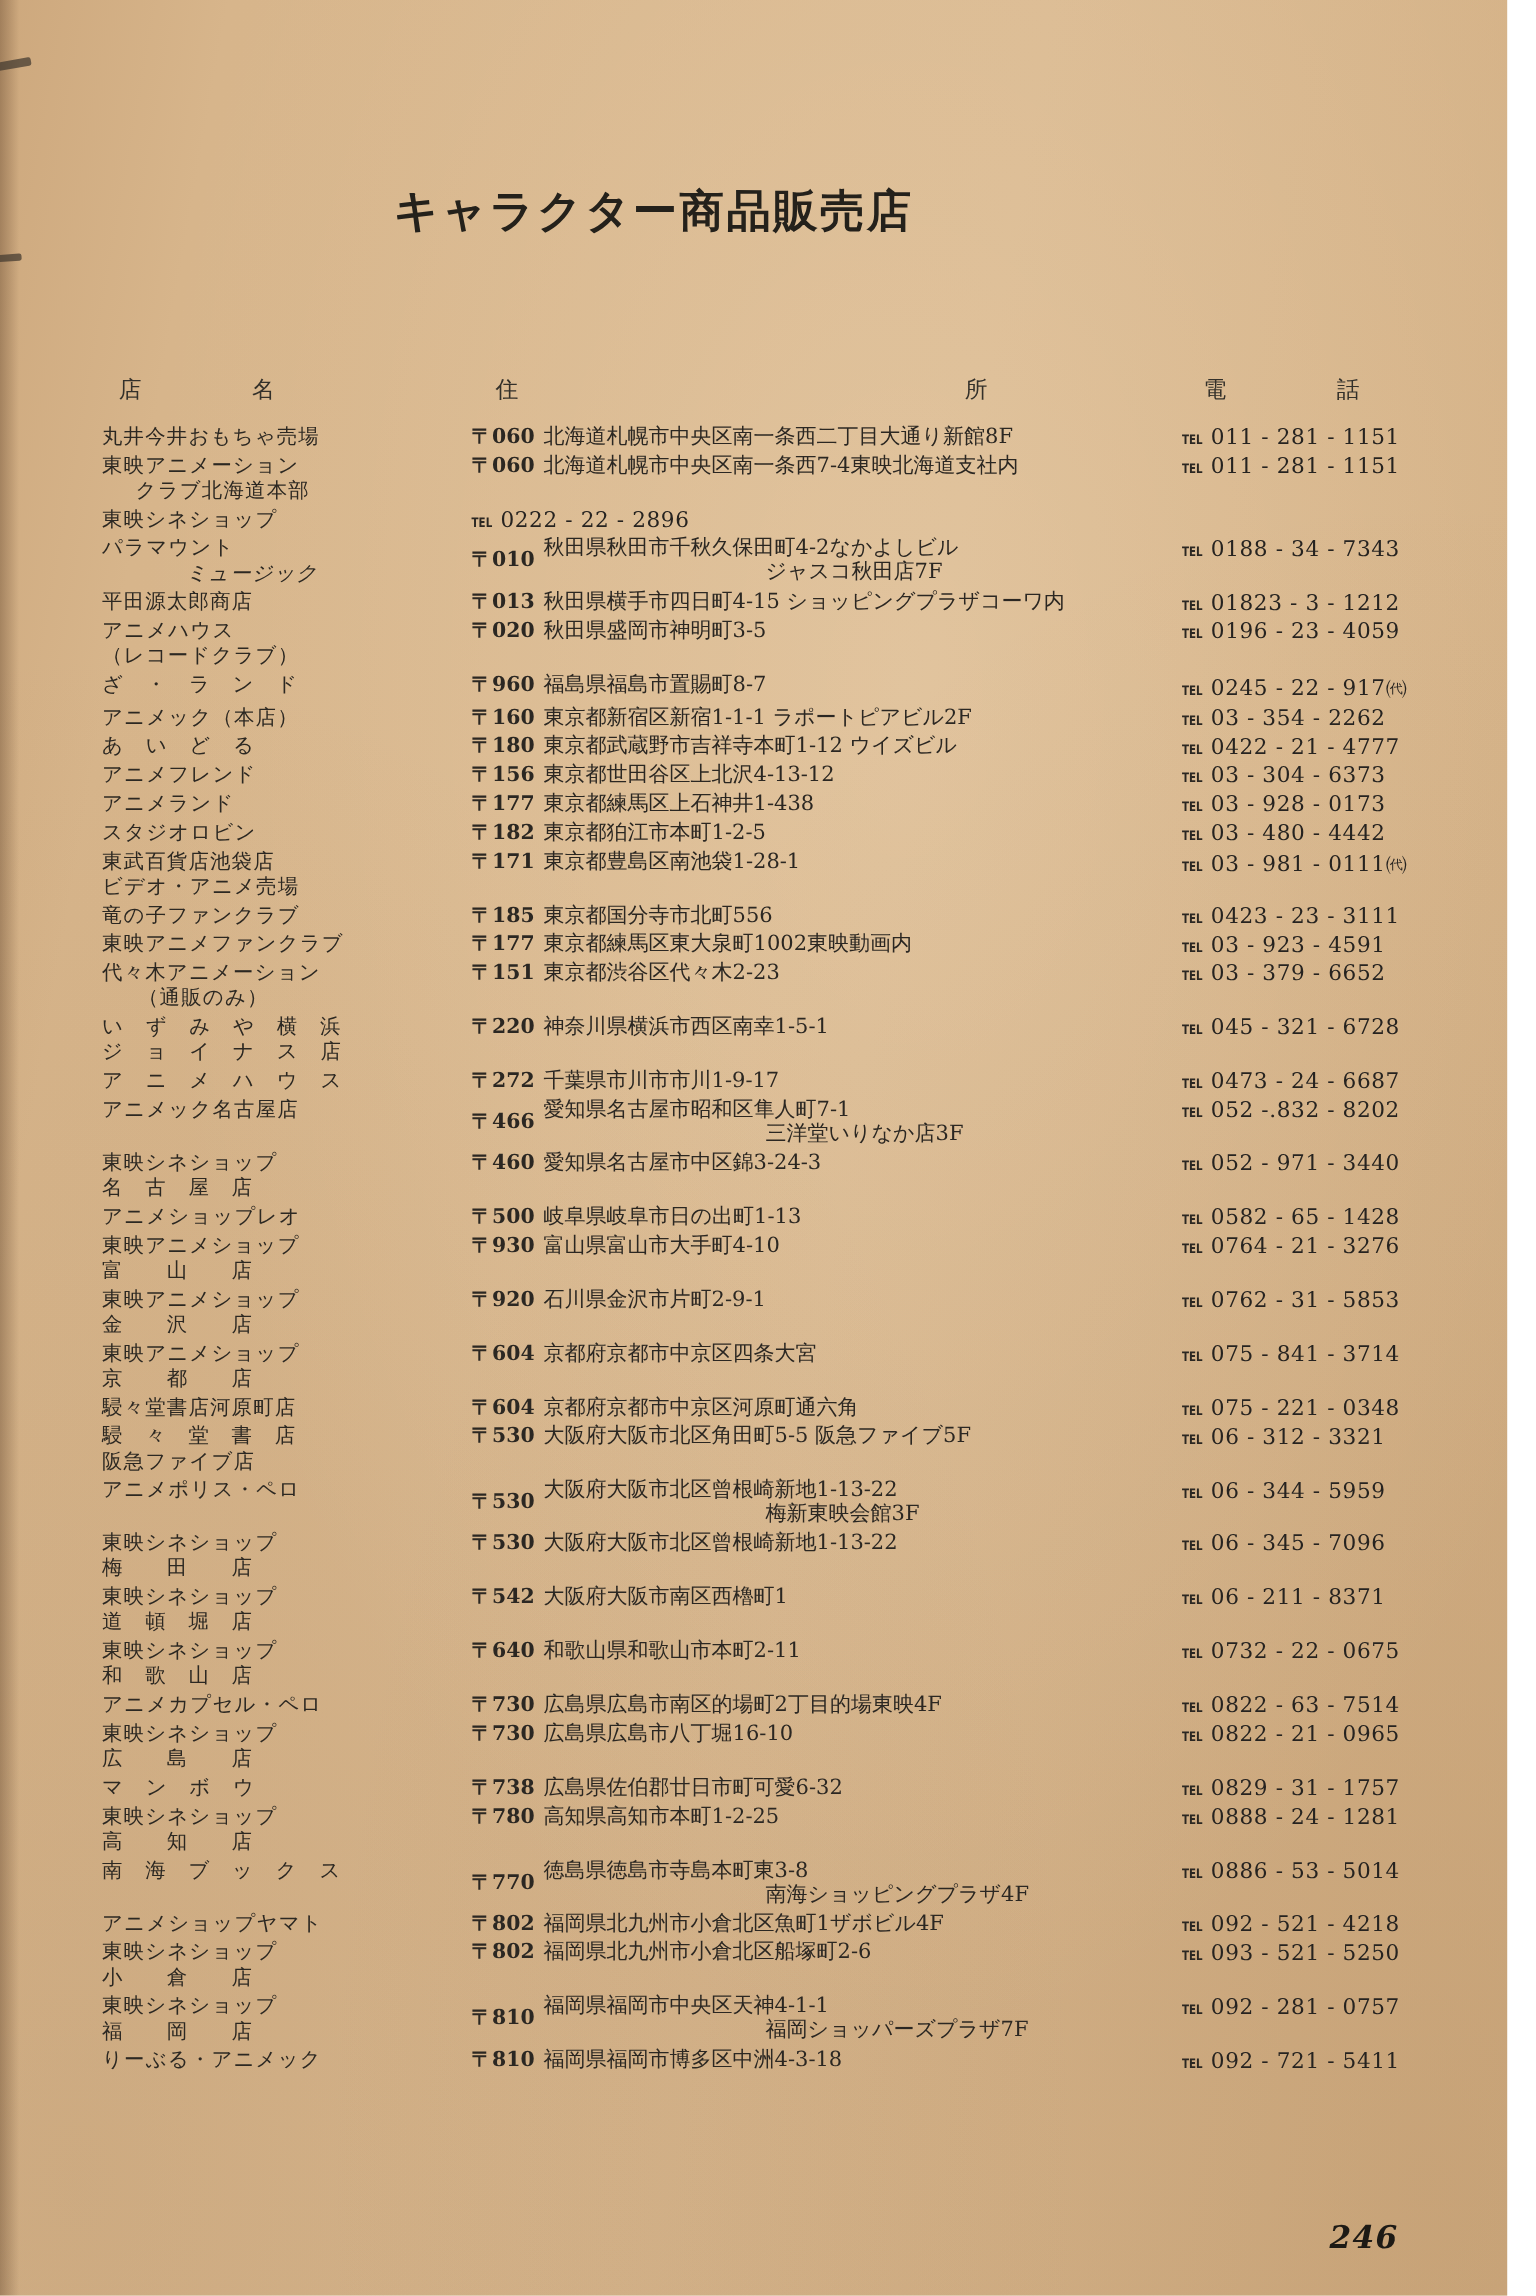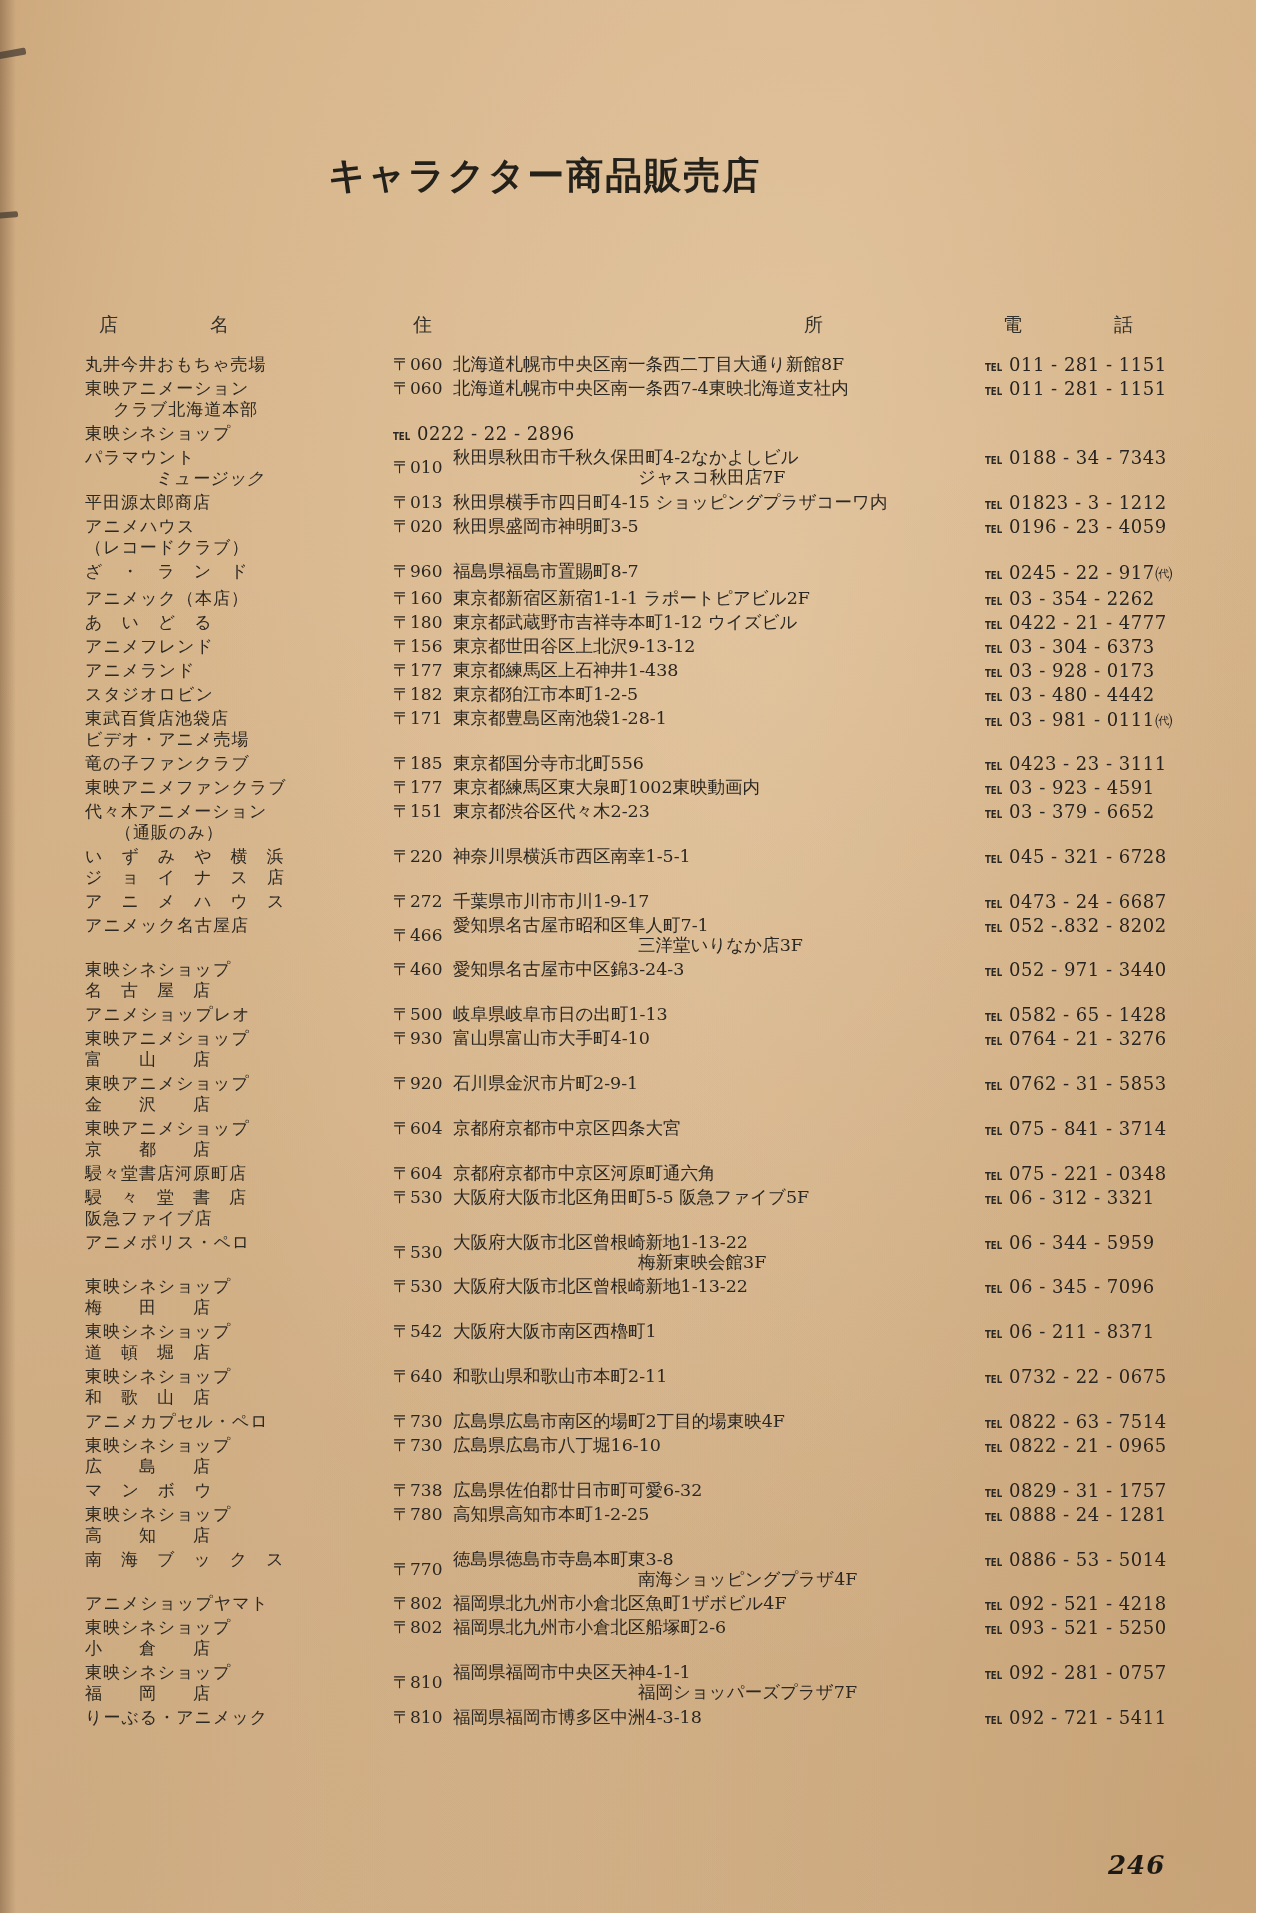--- a/index.html
+++ b/index.html
@@ -36,21 +36,21 @@
   .th-tel{width:235px;}
   .spread{display:inline-flex;justify-content:space-between;}
   .th-name .spread{width:130px;margin-left:14px;}
   .th-addr .spread{width:410px;margin-left:48px;}
   .th-tel .spread{width:130px;margin-left:18px;}
 
   .row{display:flex;align-items:flex-start;margin-bottom:3px;gap:20px;}
   .c-name{width:280px;padding-right:8px;font-size:17px;line-height:21px;letter-spacing:1px;color:#2c2822;}
   .name-line{white-space:nowrap;}
   .c-addr{flex:1;display:flex;align-items:center;font-size:17.5px;line-height:21px;color:#2b2722;}
-  .postal{width:60px;flex:none;font-size:17px;font-weight:400;letter-spacing:0;}
+  .postal{width:60px;flex:none;font-size:17px;font-weight:700;letter-spacing:0;}
   .addr-lines{flex:1;}
   .addr-line{white-space:nowrap;}
   .addr-line.addr-2{margin-left:185px;margin-top:-1px;}
   .c-tel{width:235px;display:flex;align-items:baseline;white-space:nowrap;}
   .tel-label{font-family:"DejaVu Sans",sans-serif;font-size:11px;font-weight:700;
     transform:scaleX(.78);transform-origin:left;letter-spacing:0;margin-right:2px;color:#2b2722;}
   .tel-num{font-size:18px;letter-spacing:.5px;color:#262320;}
 
   .page-number{
     position:absolute;top:1836px;left:1108px;
@@ -232,21 +232,21 @@
     </div>
   </div>
 
   <div class="row">
     <div class="c-name">
             <div class="name-line">アニメフレンド</div>
           </div>
     <div class="c-addr">
       <span class="postal">〒156</span>
       <div class="addr-lines">
-              <div class="addr-line">東京都世田谷区上北沢9-13-12</div>
+              <div class="addr-line">東京都世田谷区上北沢4-13-12</div>
             </div>
     </div>
     <div class="c-tel">
       <span class="tel-label">TEL</span>
       <span class="tel-num">03 - 304 - 6373</span>
     </div>
   </div>
 
   <div class="row">
     <div class="c-name">

